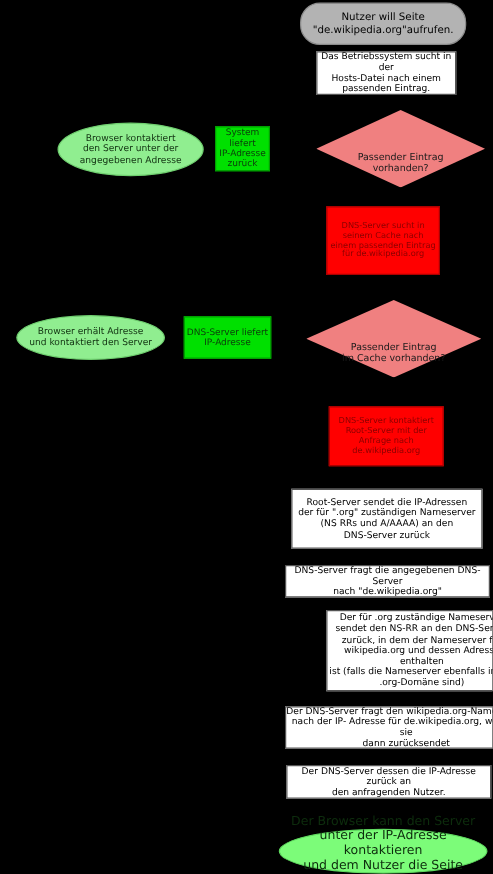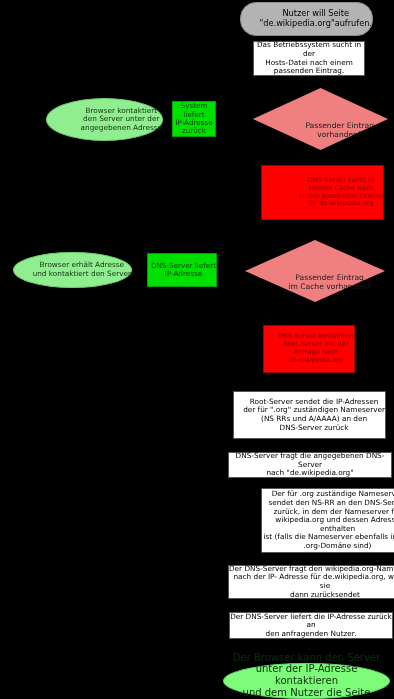--- a/index.html
+++ b/index.html
@@ -12,21 +12,21 @@
     height: 699px;
     position: relative;
     overflow: hidden;
     font-family: "DejaVu Sans", sans-serif;
   }
   .node {
     position: absolute;
     box-sizing: border-box;
     display: flex;
     align-items: center;
-    justify-content: flex-end;
+    justify-content: center;
     text-align: center;
     line-height: 1.18;
     white-space: pre-line;
   }
   
   .n-start {
     background: #b3b3b3;
     color: #000000;
     border: 1px solid #8c8c8c;
     border-radius: 16px;
@@ -115,21 +115,21 @@
 IP-Adresse
 zurück</span>
   </div>
 
   <div class="node n-green-ellipse" style="left:46px; top:98px; width:117px; height:43px;">
     <span>Browser kontaktiert
 den Server unter der
 angegebenen Adresse</span>
   </div>
 
-  <div class="node n-red" style="left:261px; top:165px; width:123px; height:55px;">
+  <div class="node n-red" style="left:261px; top:165px; width:91px; height:55px;">
     <span>DNS-Server sucht in
 seinem Cache nach
 einem passenden Eintrag
 für de.wikipedia.org</span>
   </div>
 
   <div class="node n-decision" style="left:245px; top:240px; width:140px; height:62px;">
     <div class="diamond-shape"></div>
     <span class="diamond-label">Passender Eintrag
 im Cache vorhanden?</span>
@@ -173,21 +173,21 @@
 .org-Domäne sind)</span>
   </div>
 
   <div class="node n-process" style="left:228px; top:565px; width:194px; height:34px;">
     <span>Der DNS-Server fragt den wikipedia.org-Nameserver
 nach der IP- Adresse für de.wikipedia.org, welcher sie
 dann zurücksendet</span>
   </div>
 
   <div class="node n-process" style="left:229px; top:612px; width:164px; height:27px;">
-    <span>Der DNS-Server liefert die IP-Adresse zurück an
+    <span>Der DNS-Server dessen die IP-Adresse zurück an
 den anfragenden Nutzer.</span>
   </div>
 
   <div class="node n-green-ellipse-lg" style="left:223px; top:663px; width:167px; height:36px;">
     <span>Der Browser kann den Server
 unter der IP-Adresse kontaktieren
 und dem Nutzer die Seite anzeigen</span>
   </div>
 
 </div>

